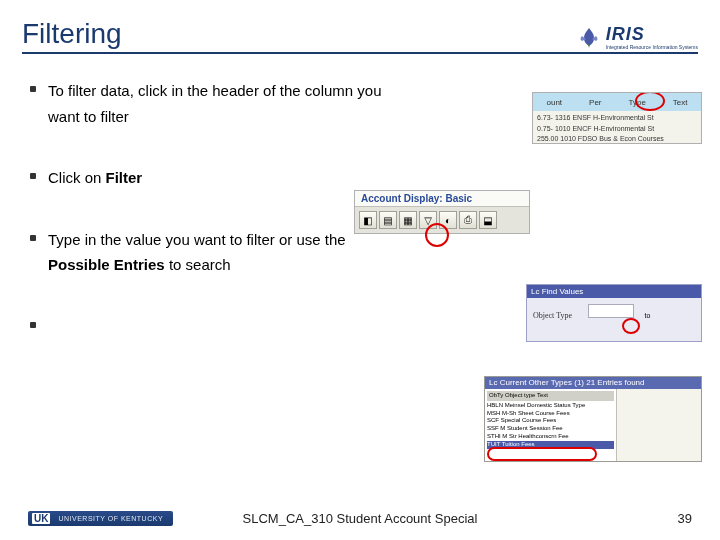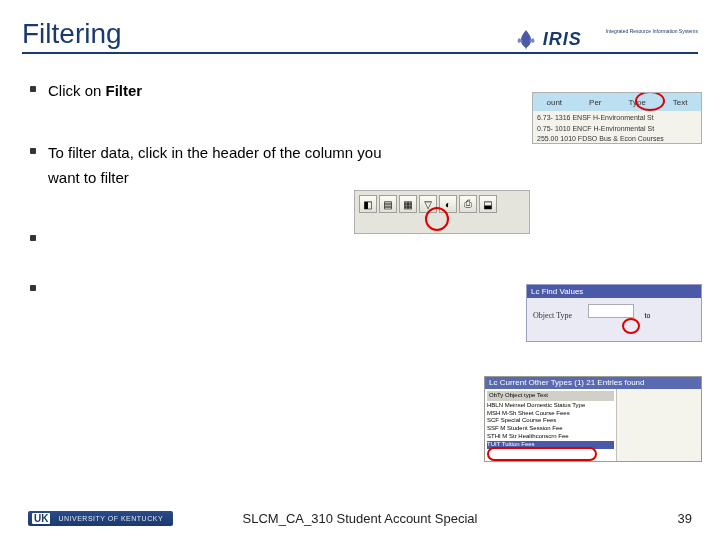--- a/index.html
+++ b/index.html
@@ -47,23 +47,22 @@
     font-style: italic;
     letter-spacing: 1px;
   }
   .logo-sub {
     font-size: 5px;
     color: #1a3a6e;
     line-height: 1;
   }
   .logo-right {
     display: flex;
-    flex-direction: row;
+    flex-direction: column;
     align-items: flex-start;
-    gap: 24px;
   }
   .content {
     padding-left: 8px;
   }
   .bullet-row {
     display: flex;
     align-items: flex-start;
     margin-bottom: 36px;
     position: relative;
   }
@@ -289,33 +288,36 @@
         <span class="logo-text">IRIS</span>
         <span class="logo-sub">Integrated Resource Information Systems</span>
       </div>
     </div>
   </div>
 
   <div class="content">
     <div class="bullet-row">
       <div class="blt"></div>
       <div class="bullet-text">
-        <span>Click on </span><span class="bold">Filter</span>
+        <span>To filter data, click in the header of the column you want to filter</span>
       </div>
     </div>
 
     <div class="bullet-row">
       <div class="blt"></div>
       <div class="bullet-text">
-        <span>To filter data, click in the header of the column you want to filter</span>
+        <span>Click on </span><span class="bold">Filter</span>
       </div>
     </div>
 
     <div class="bullet-row">
       <div class="blt"></div>
+      <div class="bullet-text">
+        <span>Type in the value you want to filter or use the </span><span class="bold">Possible Entries</span><span> to search</span>
+      </div>
     </div>
 
     <div class="bullet-row" style="margin-bottom:0">
       <div class="blt"></div>
     </div>
   </div>
 
   <div class="illus illus1">
     <div class="illus1-header">
       <span>ount</span>
@@ -325,20 +327,21 @@
       <div class="red-circle"></div>
     </div>
     <div class="illus1-rows">
       <div>6.73-  1316 ENSF  H-Environmental St</div>
       <div>0.75-  1010 ENCF  H-Environmental St</div>
       <div>255.00  1010 FDSO Bus &amp; Econ Courses</div>
     </div>
   </div>
 
   <div class="illus illus2">
+    <div class="illus2-title">Account Display: Basic</div>
     <div class="illus2-toolbar">
       <div class="tb-btn">◧</div>
       <div class="tb-btn">▤</div>
       <div class="tb-btn">▦</div>
       <div class="tb-btn">▽</div>
       <div class="tb-btn">◐</div>
       <div class="tb-btn">⎙</div>
       <div class="tb-btn">⬓</div>
       <div class="red-circle"></div>
     </div>

